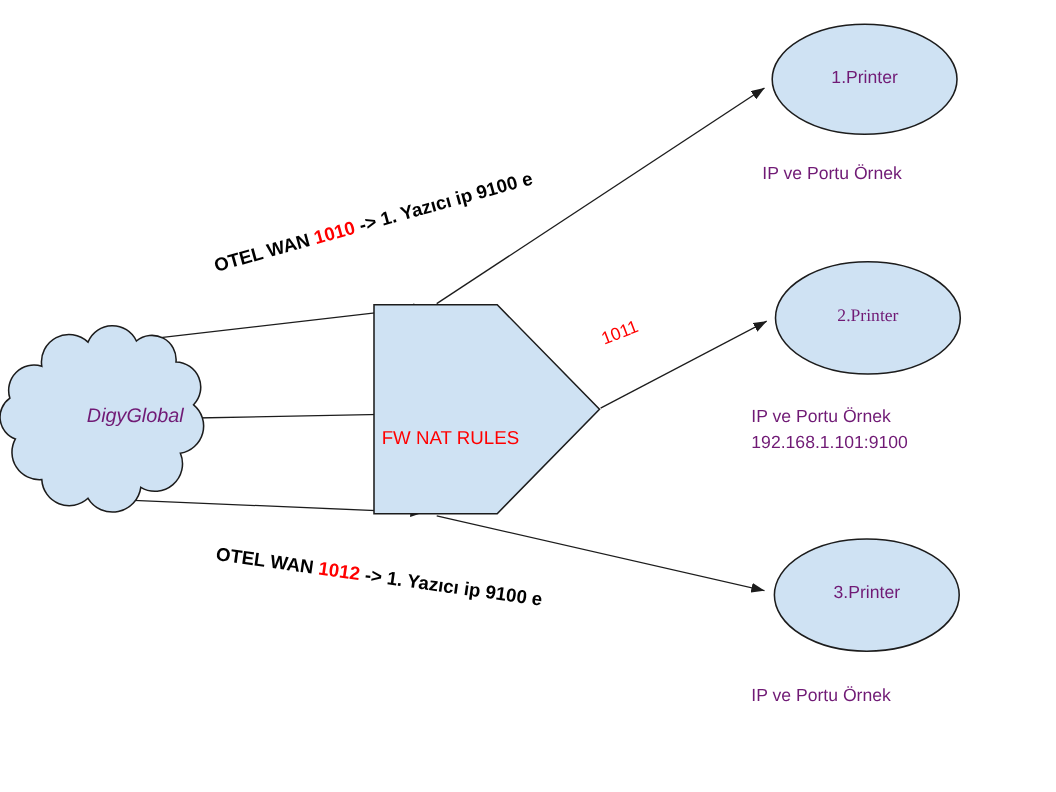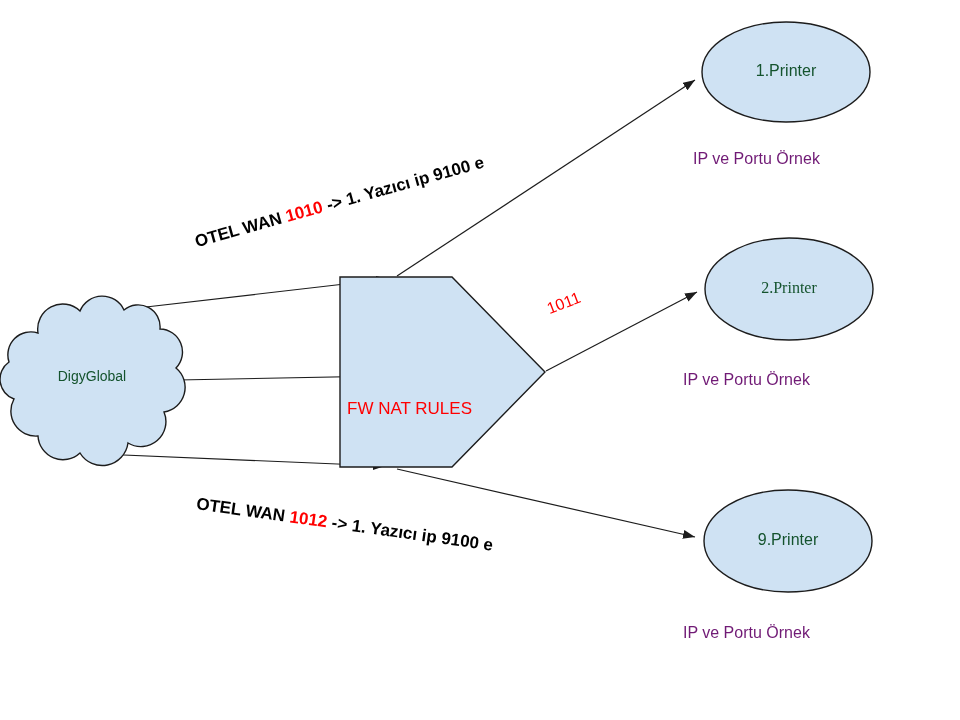--- a/index.html
+++ b/index.html
@@ -13,25 +13,25 @@
     position: relative;
     width: 960px; height: 720px;
     background: #ffffff;
   }
   .stage svg { position: absolute; left: 0; top: 0; }
   .shape { fill: #cfe2f3; stroke: #1c1c1c; stroke-width: 1.4; }
   .edge  { stroke: #1c1c1c; stroke-width: 1.2; fill: none; }
 
   .label {
     position: absolute;
-    color: #14532d;
+    color: #701a75;
     white-space: nowrap;
   }
-  .cloud-label { left: 17px; top: 368px; width: 150px; text-align: center; font-size: 14px; }
-  .fw-label    { left: 347px; top: 399px; font-size: 17px; color: #ff0000; text-align: right; }
+  .cloud-label { left: 17px; top: 368px; width: 150px; text-align: right; font-size: 18px; font-style: italic; }
+  .fw-label    { left: 347px; top: 389px; font-size: 17px; color: #ff0000; text-align: right; }
 
   .printer-label { width: 168px; text-align: center; font-size: 16px; }
   .p1 { left: 702px; top: 62px; }
   .p2 { left: 705px; top: 279px; font-family: Liberation Serif, serif; }
   .p3 { left: 704px; top: 531px; }
 
   .note { position: absolute; font-size: 16px; line-height: 23px; color: #701a75; white-space: nowrap; }
   .n1 { left: 693px; top: 147px; }
   .n2 { left: 683px; top: 368px; }
   .n3 { left: 683px; top: 621px; }
@@ -95,27 +95,28 @@
     <ellipse class="shape" cx="786" cy="72" rx="84" ry="50"></ellipse>
     <ellipse class="shape" cx="789" cy="289" rx="84" ry="51"></ellipse>
     <ellipse class="shape" cx="788" cy="541" rx="84" ry="51"></ellipse>
   </svg>
 
   <div class="label cloud-label">DigyGlobal</div>
   <div class="label fw-label">FW NAT RULES</div>
 
   <div class="label printer-label p1">1.Printer</div>
   <div class="label printer-label p2">2.Printer</div>
-  <div class="label printer-label p3">9.Printer</div>
+  <div class="label printer-label p3">3.Printer</div>
 
   <div class="note n1">
     <div>IP ve Portu Örnek</div>
   </div>
   <div class="note n2">
     <div>IP ve Portu Örnek</div>
+    <div>192.168.1.101:9100</div>
   </div>
   <div class="note n3">
     <div>IP ve Portu Örnek</div>
   </div>
 
   <div class="rot rot-top"><span>OTEL WAN </span><span class="red">1010</span><span> -&gt; 1. Yazıcı ip 9100 e</span></div>
 
   <div class="rot rot-bottom"><span>OTEL WAN </span><span class="red">1012</span><span> -&gt; 1. Yazıcı ip 9100 e</span></div>
 
   <div class="port-label">1011</div>

